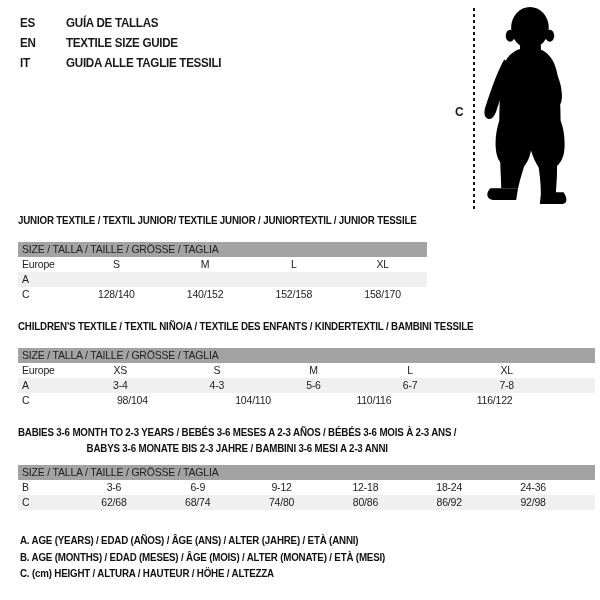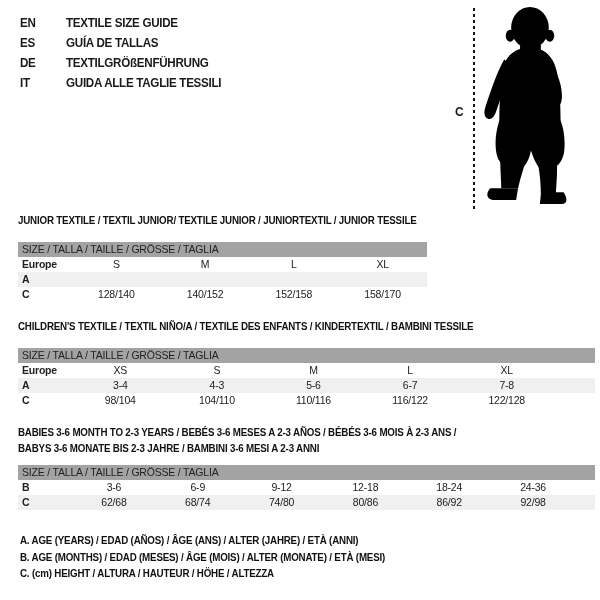--- a/index.html
+++ b/index.html
@@ -34,51 +34,47 @@
   }
 
   
   .size-table{left:18px;}
   .size-bar{
     background:#a3a3a3;height:15px;line-height:15px;padding-left:4px;
     font-size:10.5px;letter-spacing:-0.2px;color:#222;
   }
   .trow{display:flex;height:15px;line-height:15px;font-size:10.5px;letter-spacing:-0.2px;color:#222;}
   .trow.shaded{background:#f0f0f0;}
-  .tlabel{flex:0 0 50px;padding-left:4px;font-weight:bold;}
+  .tlabel{flex:0 0 50px;padding-left:4px;}
   .cells{flex:1;display:flex;}
   .cell{flex:1;text-align:center;white-space:nowrap;}
   .t1{width:409px;}
   .t2{width:577px;}
   .t3{width:577px;}
   .t2 .cells{margin-right:40px;}
   .t3 .cells{margin-right:20px;}
 
   
   .footnotes{left:20px;top:532px;width:560px;}
   .footnote{
     font-weight:bold;font-size:10.5px;letter-spacing:-0.2px;line-height:16.5px;
     white-space:nowrap;transform:scaleX(0.93);transform-origin:left center;color:#111;
   }
 </style>
 </head>
 <body>
 
 <div class="abs lang-block">
   <div class="lang-row">
-    <span class="lang-code">EN</span>
-    <span class="lang-title">TEXTILE SIZE GUIDE</span>
-  </div>
-  <div class="lang-row">
     <span class="lang-code">ES</span>
     <span class="lang-title">GUÍA DE TALLAS</span>
   </div>
   <div class="lang-row">
-    <span class="lang-code">DE</span>
-    <span class="lang-title">TEXTILGRÖßENFÜHRUNG</span>
+    <span class="lang-code">EN</span>
+    <span class="lang-title">TEXTILE SIZE GUIDE</span>
   </div>
   <div class="lang-row">
     <span class="lang-code">IT</span>
     <span class="lang-title">GUIDA ALLE TAGLIE TESSILI</span>
   </div>
 </div>
 
 <div class="abs height-line"></div>
 <div class="abs height-label">C</div>
 <svg class="abs baby-svg" width="88" height="202" viewBox="0 0 88 204" aria-hidden="true">
@@ -147,26 +143,25 @@
       <span class="cell">7-8</span>
     </span>
   </div>
   <div class="trow">
     <span class="tlabel">C</span>
     <span class="cells">
       <span class="cell">98/104</span>
       <span class="cell">104/110</span>
       <span class="cell">110/116</span>
       <span class="cell">116/122</span>
-      <span class="cell">122/128</span>
     </span>
   </div>
 </div>
 
-<div class="abs" style="left:18px;top:424px;">
+<div class="abs" style="left:18px;top:424px;text-align:center;">
   <div class="section-title">BABIES 3-6 MONTH TO 2-3 YEARS / BEBÉS 3-6 MESES A 2-3 AÑOS / BÉBÉS 3-6 MOIS À 2-3 ANS /</div>
   <div class="section-title">BABYS 3-6 MONATE BIS 2-3 JAHRE / BAMBINI 3-6 MESI A 2-3 ANNI</div>
 </div>
 <div class="abs size-table t3" style="top:465px;">
   <div class="size-bar">SIZE / TALLA / TAILLE / GRÖSSE / TAGLIA</div>
   <div class="trow">
     <span class="tlabel">B</span>
     <span class="cells">
       <span class="cell">3-6</span>
       <span class="cell">6-9</span>

